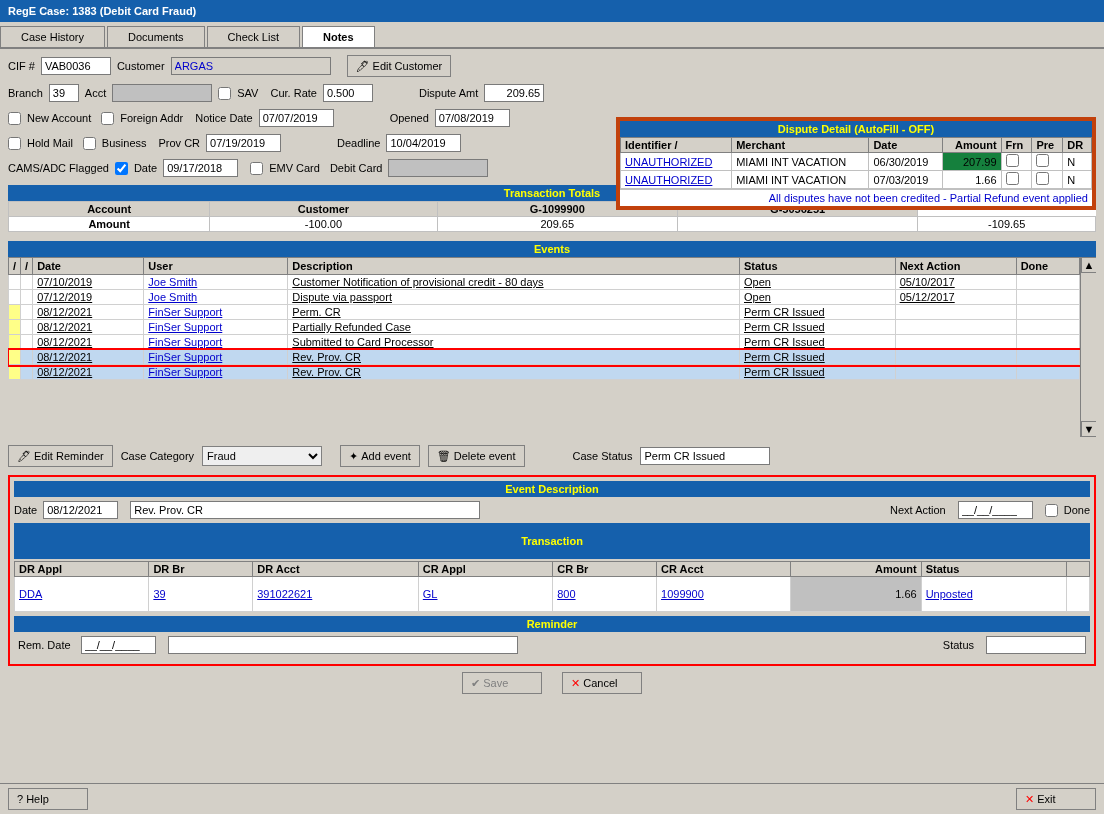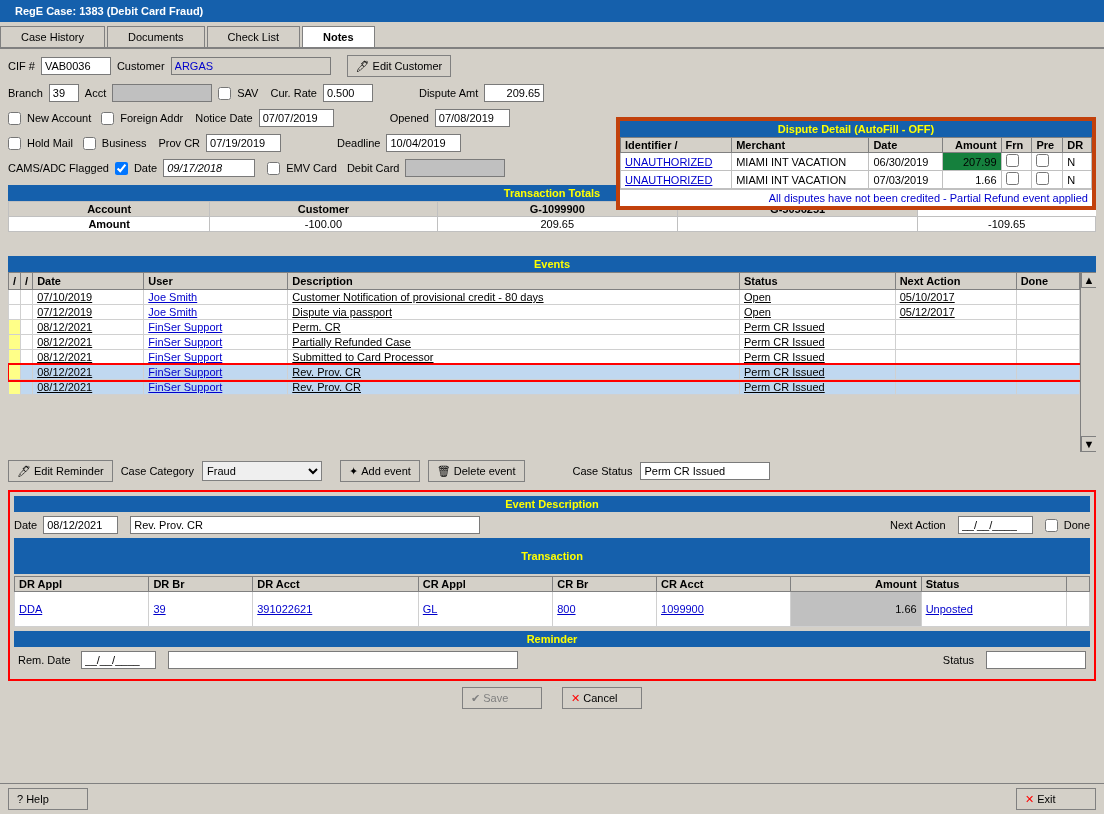--- a/index.html
+++ b/index.html
@@ -1,21 +1,21 @@
 <!DOCTYPE html>
 <html><head>
   <meta charset="utf-8">
   <style>
     * { box-sizing: border-box; margin: 0; padding: 0; font-family: 'Segoe UI', Tahoma, Arial, sans-serif; font-size: 11px; }
     body { background: #d4d0c8; width: 1104px; height: 814px; overflow: hidden; }
 
     .title-bar {
       background: #1560ac;
       color: white;
-      padding: 4px 15px;
+      padding: 4px 8px;
       font-size: 12px;
       font-weight: bold;
       height: 22px;
       display: flex;
       align-items: center;
     }
 
     .tab-bar {
       background: #d4d0c8;
       display: flex;
@@ -150,21 +150,21 @@
       padding: 1px 6px;
       text-align: center;
     }
 
     .totals-table th {
       background: #d4d0c8;
     }
 
     
     .events-section {
-      margin-top: 24px;
+      margin-top: 9px;
     }
 
     .events-header {
       background: #1560ac;
       color: #ffff00;
       text-align: center;
       font-weight: bold;
       padding: 2px;
     }
 
@@ -358,21 +358,21 @@
       <label style="margin-left:6px;">Prov CR</label>
       <input type="text" value="07/19/2019" style="width: 75px;">
       <label style="margin-left:50px;">Deadline</label>
       <input type="text" value="10/04/2019" style="width: 75px;">
     </div>
 
     <div class="section-row">
       <label>CAMS/ADC Flagged</label>
       <input type="checkbox" checked="" style="">
       <label>Date</label>
-      <input type="text" value="09/17/2018" style="width: 92px; font-style: italic;">
+      <input type="text" value="09/17/2018" style="width: 75px;">
       <input type="checkbox" style="margin-left: 6px;">
       <label>EMV Card</label>
       <label style="margin-left:4px;">Debit Card</label>
       <input type="text" value="" style="width: 100px; background: rgb(192, 192, 192);">
     </div>
 
   </div>
 
   <div class="dispute-detail">
     <div class="dispute-header">Dispute Detail (AutoFill - OFF)</div>

